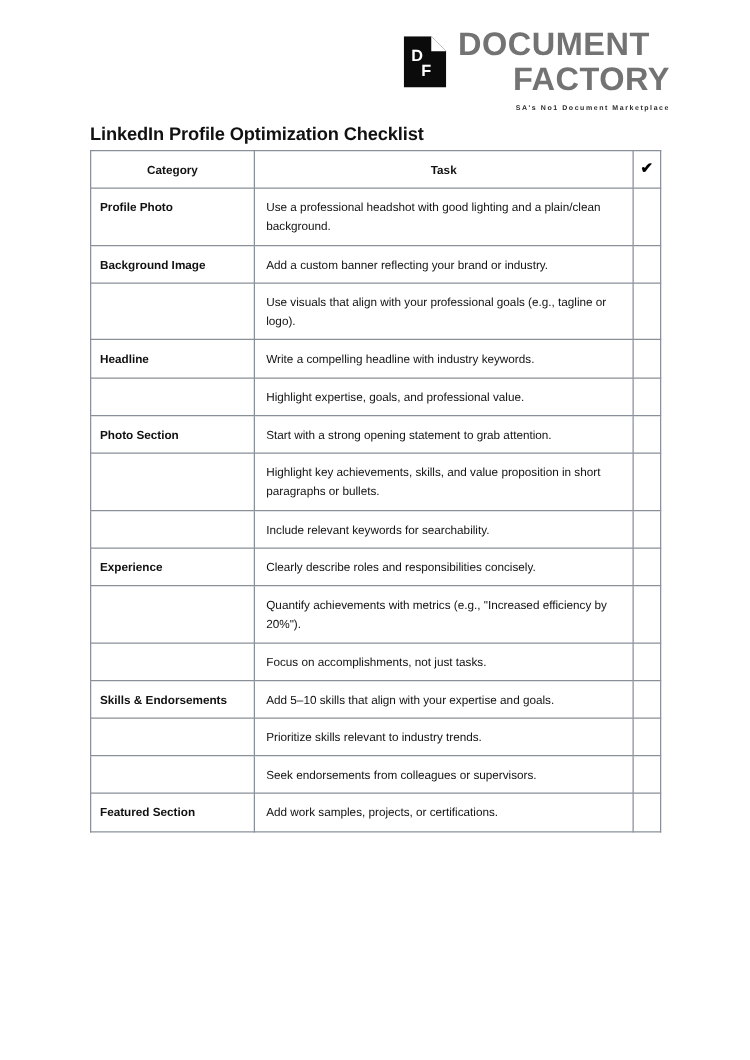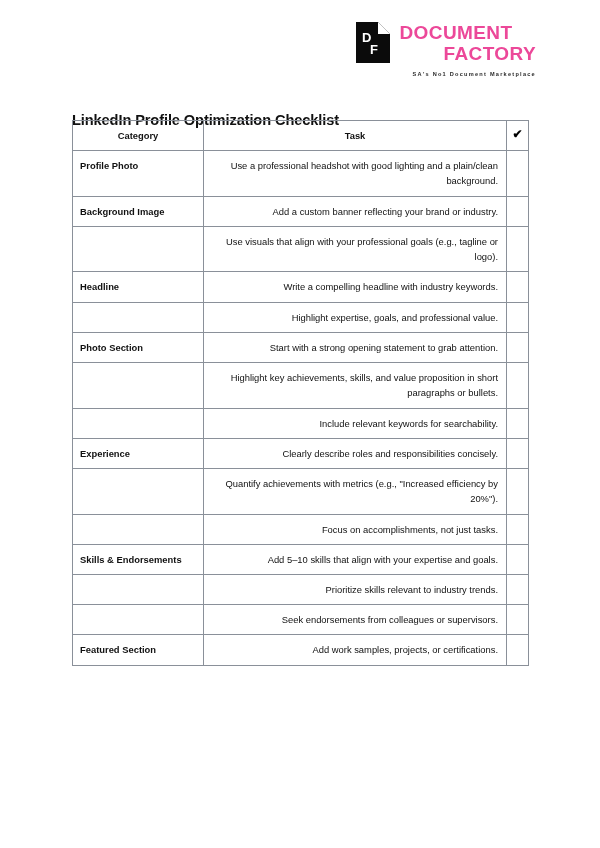--- a/index.html
+++ b/index.html
@@ -44,40 +44,40 @@
     display: block;
   }
   .brand-words {
     display: flex;
     flex-direction: column;
     line-height: 1.0;
   }
   .brand-line1, .brand-line2 {
     font-family: "Liberation Sans", sans-serif;
     font-weight: bold;
-    font-size: 19px;
+    font-size: 26px;
     letter-spacing: 0.4px;
-    color: #ec4899;
+    color: #737373;
   }
   .brand-line2 { margin-top: 2px; margin-left: 44px; }
   .brand-tagline {
     margin-top: 8px;
     font-size: 5.6px;
     font-weight: bold;
     letter-spacing: 1.25px;
     color: #2b2b2b;
     text-align: right;
     white-space: nowrap;
   }
 
   
   .doc-title {
     position: absolute;
     left: 72px;
-    top: 102px;
+    top: 90px;
     font-size: 14.6px;
     font-weight: bold;
     letter-spacing: -0.1px;
     color: #111111;
     white-space: nowrap;
   }
 
   
   .checklist-wrap {
     position: absolute;
@@ -108,21 +108,20 @@
     font-weight: bold;
     text-align: center;
   }
   table.checklist td.cat {
     font-weight: bold;
     padding-left: 7px;
   }
   table.checklist td.task {
     font-weight: normal;
     padding-left: 9px;
-    text-align: right;
   }
   table.checklist td.chk,
   table.checklist th.chk {
     padding: 6px 2px;
     text-align: center;
   }
   th.chk .tick {
     font-size: 12px;
     line-height: 1;
     font-weight: bold;

